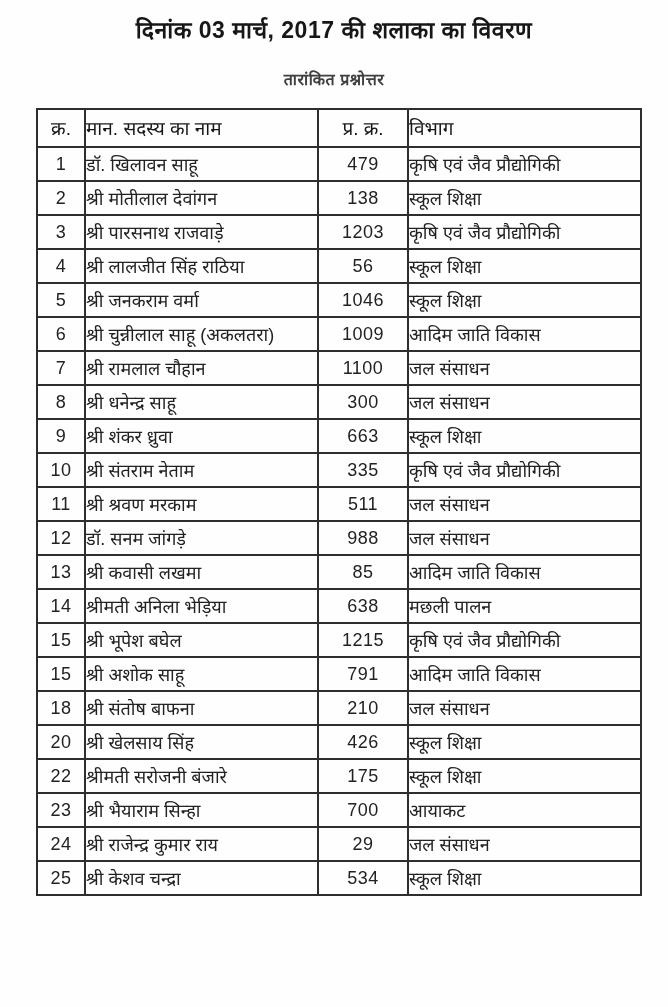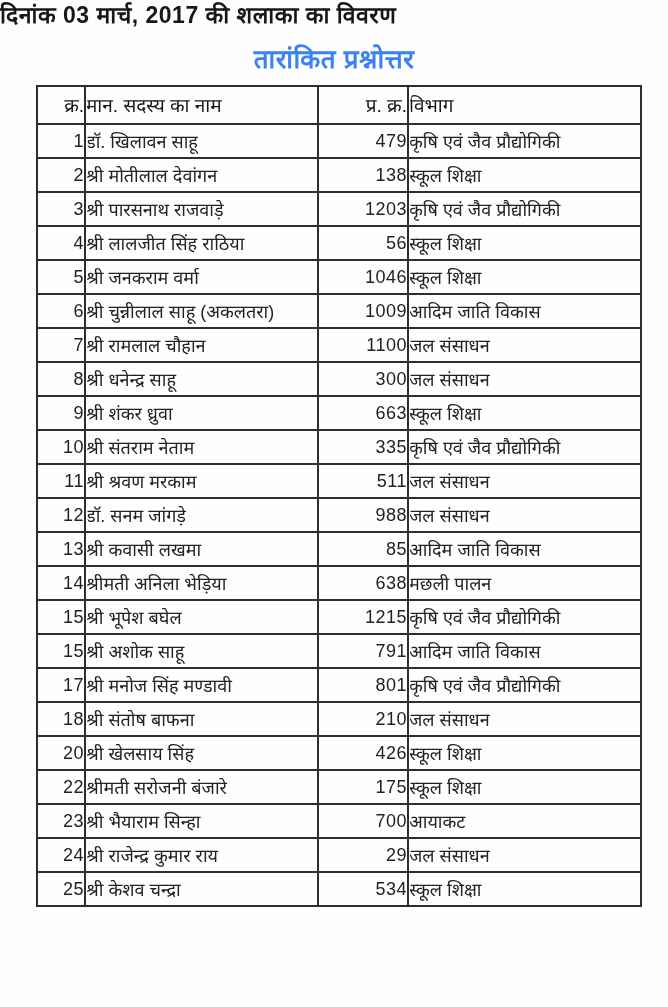--- a/index.html
+++ b/index.html
@@ -15,35 +15,36 @@
     position: relative;
     overflow: hidden;
   }
   .page {
     width: 668px;
     height: 1007px;
     background: #fefefe;
   }
   .doc-title {
     margin: 0;
-    padding-top: 0;
+    padding-top: 15px;
+    text-align: center;
     font-size: 23px;
     font-weight: 600;
     letter-spacing: 0.5px;
     color: #171717;
     line-height: 30px;
   }
   .doc-subtitle {
-    margin: 8px;
+    margin: 14px;
     padding-top: 7px;
     text-align: center;
-    font-size: 26px;
+    font-size: 16px;
     font-weight: 600;
     letter-spacing: 0.5px;
-    color: #3b82f6;
+    color: #404040;
     line-height: 28px;
   }
   table.shalaka {
     border-collapse: collapse;
     table-layout: fixed;
     margin: 12px 0 0 36px;
     width: 604px;
     background: #fefefe;
   }
   table.shalaka th,
@@ -63,22 +64,22 @@
   table.shalaka thead th {
     height: 36px;
     font-size: 19px;
     color: #161616;
   }
   table.shalaka tbody td {
     height: 32px;
     font-size: 18px;
     color: #222222;
   }
-  .cell-center { text-align: right; }
-  .cell-left   { text-align: left; padding-left: 6px; border-radius: 17px; }
+  .cell-center { text-align: center; }
+  .cell-left   { text-align: left; padding-left: 6px; }
   th.cell-left { padding-left: 6px; }
   td.num {
     font-size: 16px;
     color: #2a2a2a;
     letter-spacing: 0.5px;
   }
 </style>
 </head>
 <body>
 
@@ -192,26 +193,20 @@
           <td class="cell-center num">1215</td>
           <td class="cell-left">कृषि एवं जैव प्रौद्योगिकी</td>
         </tr>
         <tr>
           <td class="cell-center num">15</td>
           <td class="cell-left">श्री अशोक साहू</td>
           <td class="cell-center num">791</td>
           <td class="cell-left">आदिम जाति विकास</td>
         </tr>
         <tr>
-          <td class="cell-center num">17</td>
-          <td class="cell-left">श्री मनोज सिंह मण्डावी</td>
-          <td class="cell-center num">801</td>
-          <td class="cell-left">कृषि एवं जैव प्रौद्योगिकी</td>
-        </tr>
-        <tr>
           <td class="cell-center num">18</td>
           <td class="cell-left">श्री संतोष बाफना</td>
           <td class="cell-center num">210</td>
           <td class="cell-left">जल संसाधन</td>
         </tr>
         <tr>
           <td class="cell-center num">20</td>
           <td class="cell-left">श्री खेलसाय सिंह</td>
           <td class="cell-center num">426</td>
           <td class="cell-left">स्कूल शिक्षा</td>

